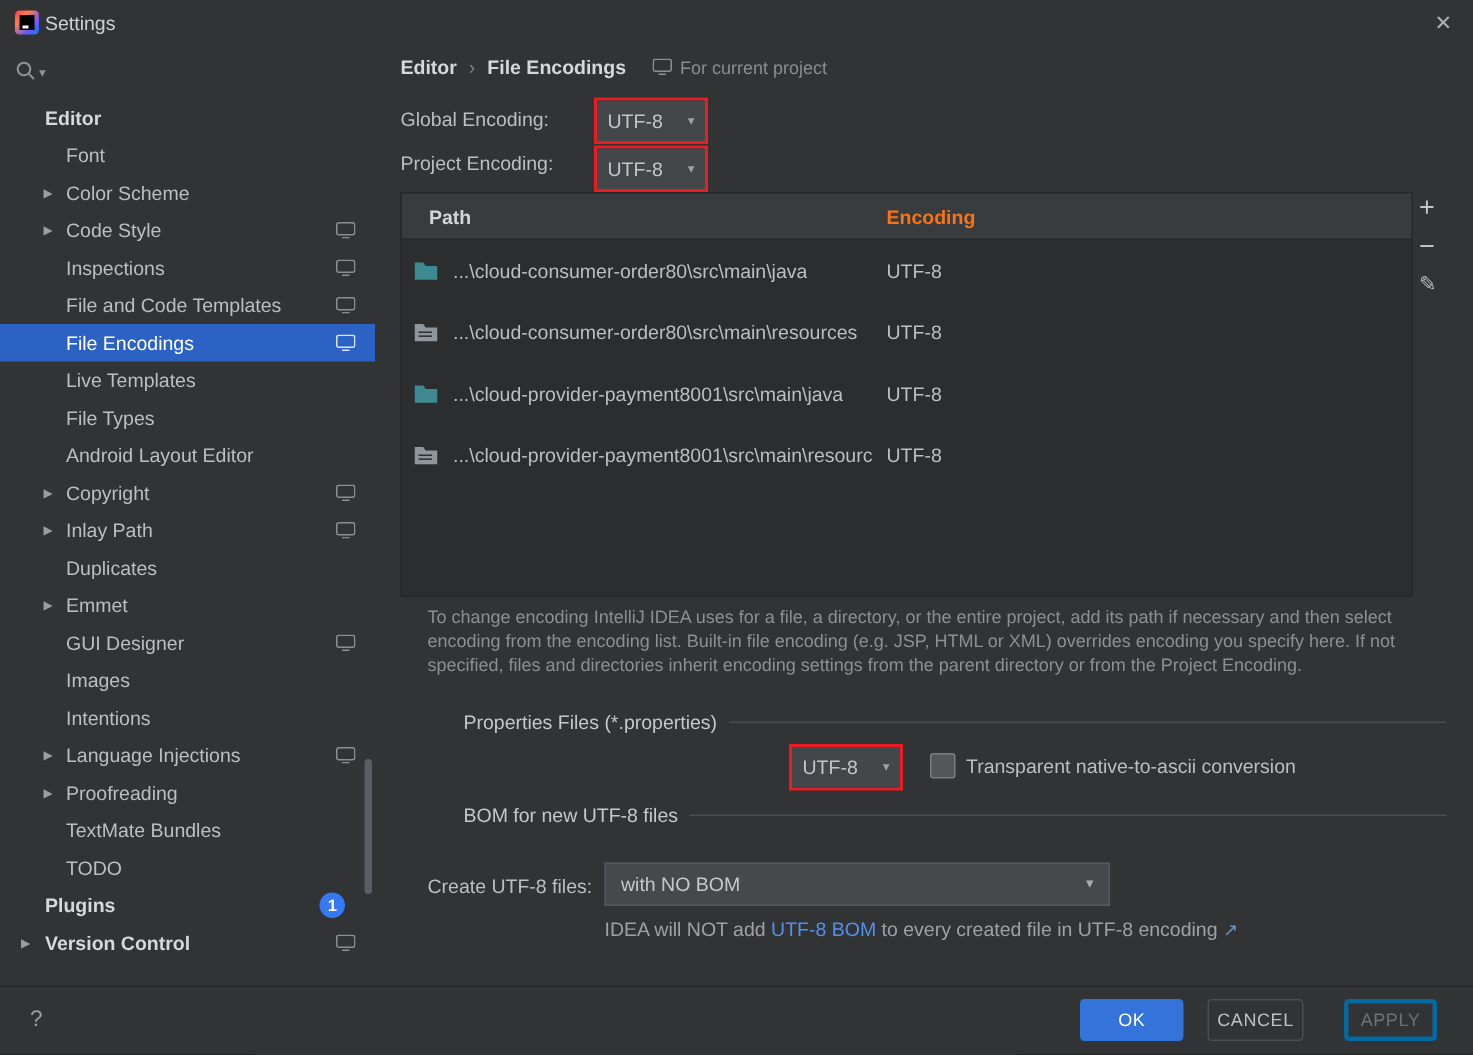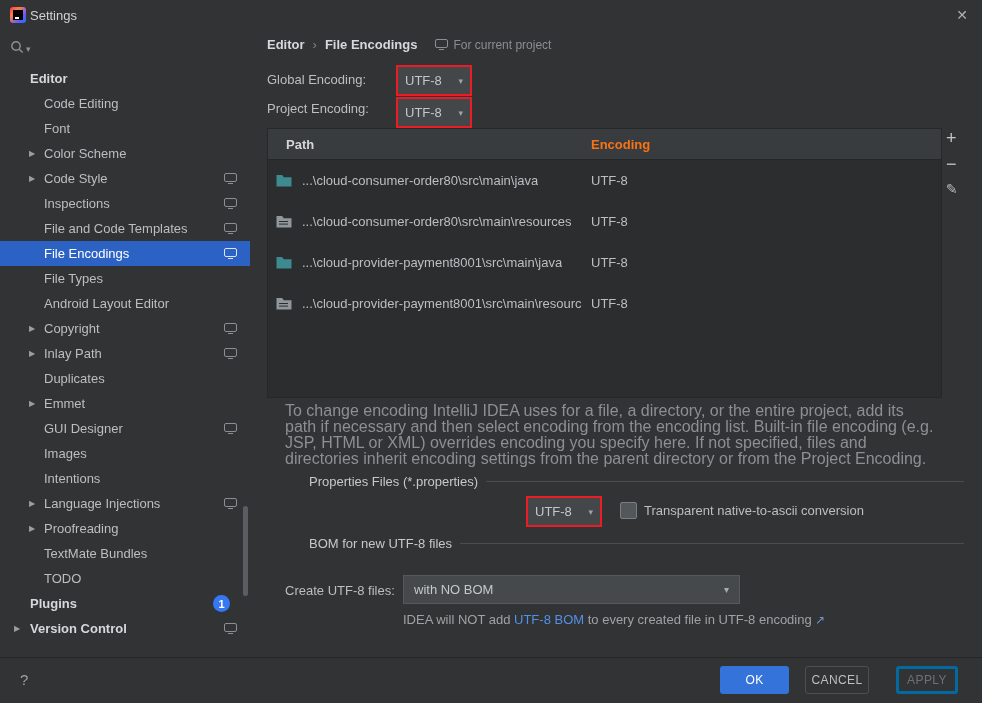--- a/index.html
+++ b/index.html
@@ -57,21 +57,21 @@
   .trow{position:relative;height:41px;display:flex;align-items:center;padding-left:8px;gap:10px;cursor:pointer;}
   .trow .path{color:#bcbec0;max-width:300px;overflow:hidden;white-space:nowrap;}
   .trow .enc{position:absolute;left:323px;color:#bcbec0;}
   .ticon{line-height:0;flex:0 0 16px;}
 
   .tbtn{position:absolute;color:#c3c6c8;cursor:pointer;line-height:1;}
   .tbtn.plus{left:946px;top:129px;font-size:18px;}
   .tbtn.minus{left:946px;top:155px;font-size:18px;}
   .tbtn.pencil{left:946px;top:182px;font-size:14px;color:#b7babc;}
 
-  .help{position:absolute;left:285px;top:403px;width:652px;font-size:16px;line-height:16px;color:#8c9093;}
+  .help{position:absolute;left:285px;top:403px;width:652px;font-size:12px;line-height:16px;color:#8c9093;}
 
   .sect{position:absolute;left:285px;display:flex;align-items:center;color:#c6c8ca;white-space:nowrap;margin-left:24px;}
   .sect .line{height:1px;background:#4b4e51;margin-left:8px;}
 
   .checkbox{position:absolute;left:620px;top:502px;width:15px;height:15px;background:#53575a;
             border:1px solid #7a7e82;border-radius:2px;cursor:pointer;}
 
   .combo-lg{position:absolute;left:403px;top:575px;width:337px;height:29px;background:#45494c;
             border:1px solid #55595c;box-sizing:border-box;display:flex;align-items:center;
             justify-content:space-between;padding:0 10px;color:#c6c8ca;cursor:pointer;}
@@ -112,23 +112,20 @@
         </svg>
     </span>
     <span class="dd">▾</span>
   </div>
 
   <div class="sidebar">
     <div class="ti hdr">
         <span>Editor</span>
       </div>
     <div class="ti">
-        <span>Code Editing</span>
-      </div>
-    <div class="ti">
         <span>Font</span>
       </div>
     <div class="ti">
         <span class="arr">▶</span>
         <span>Color Scheme</span>
       </div>
     <div class="ti">
         <span class="arr">▶</span>
         <span>Code Style</span>
         <span class="scr"><svg width="13" height="11" viewBox="0 0 13 11">
@@ -149,20 +146,23 @@
             <rect class="frame" x="0.5" y="0.5" width="12" height="8" rx="1.5" fill="none"></rect>
             <rect class="base" x="4" y="10" width="5" height="1"></rect>
           </svg></span>
       </div>
     <div class="ti sel">
         <span>File Encodings</span>
         <span class="scr"><svg width="13" height="11" viewBox="0 0 13 11">
             <rect class="frame" x="0.5" y="0.5" width="12" height="8" rx="1.5" fill="none"></rect>
             <rect class="base" x="4" y="10" width="5" height="1"></rect>
           </svg></span>
+      </div>
+    <div class="ti">
+        <span>Live Templates</span>
       </div>
     <div class="ti">
         <span>File Types</span>
       </div>
     <div class="ti">
         <span>Android Layout Editor</span>
       </div>
     <div class="ti">
         <span class="arr">▶</span>
         <span>Copyright</span>

